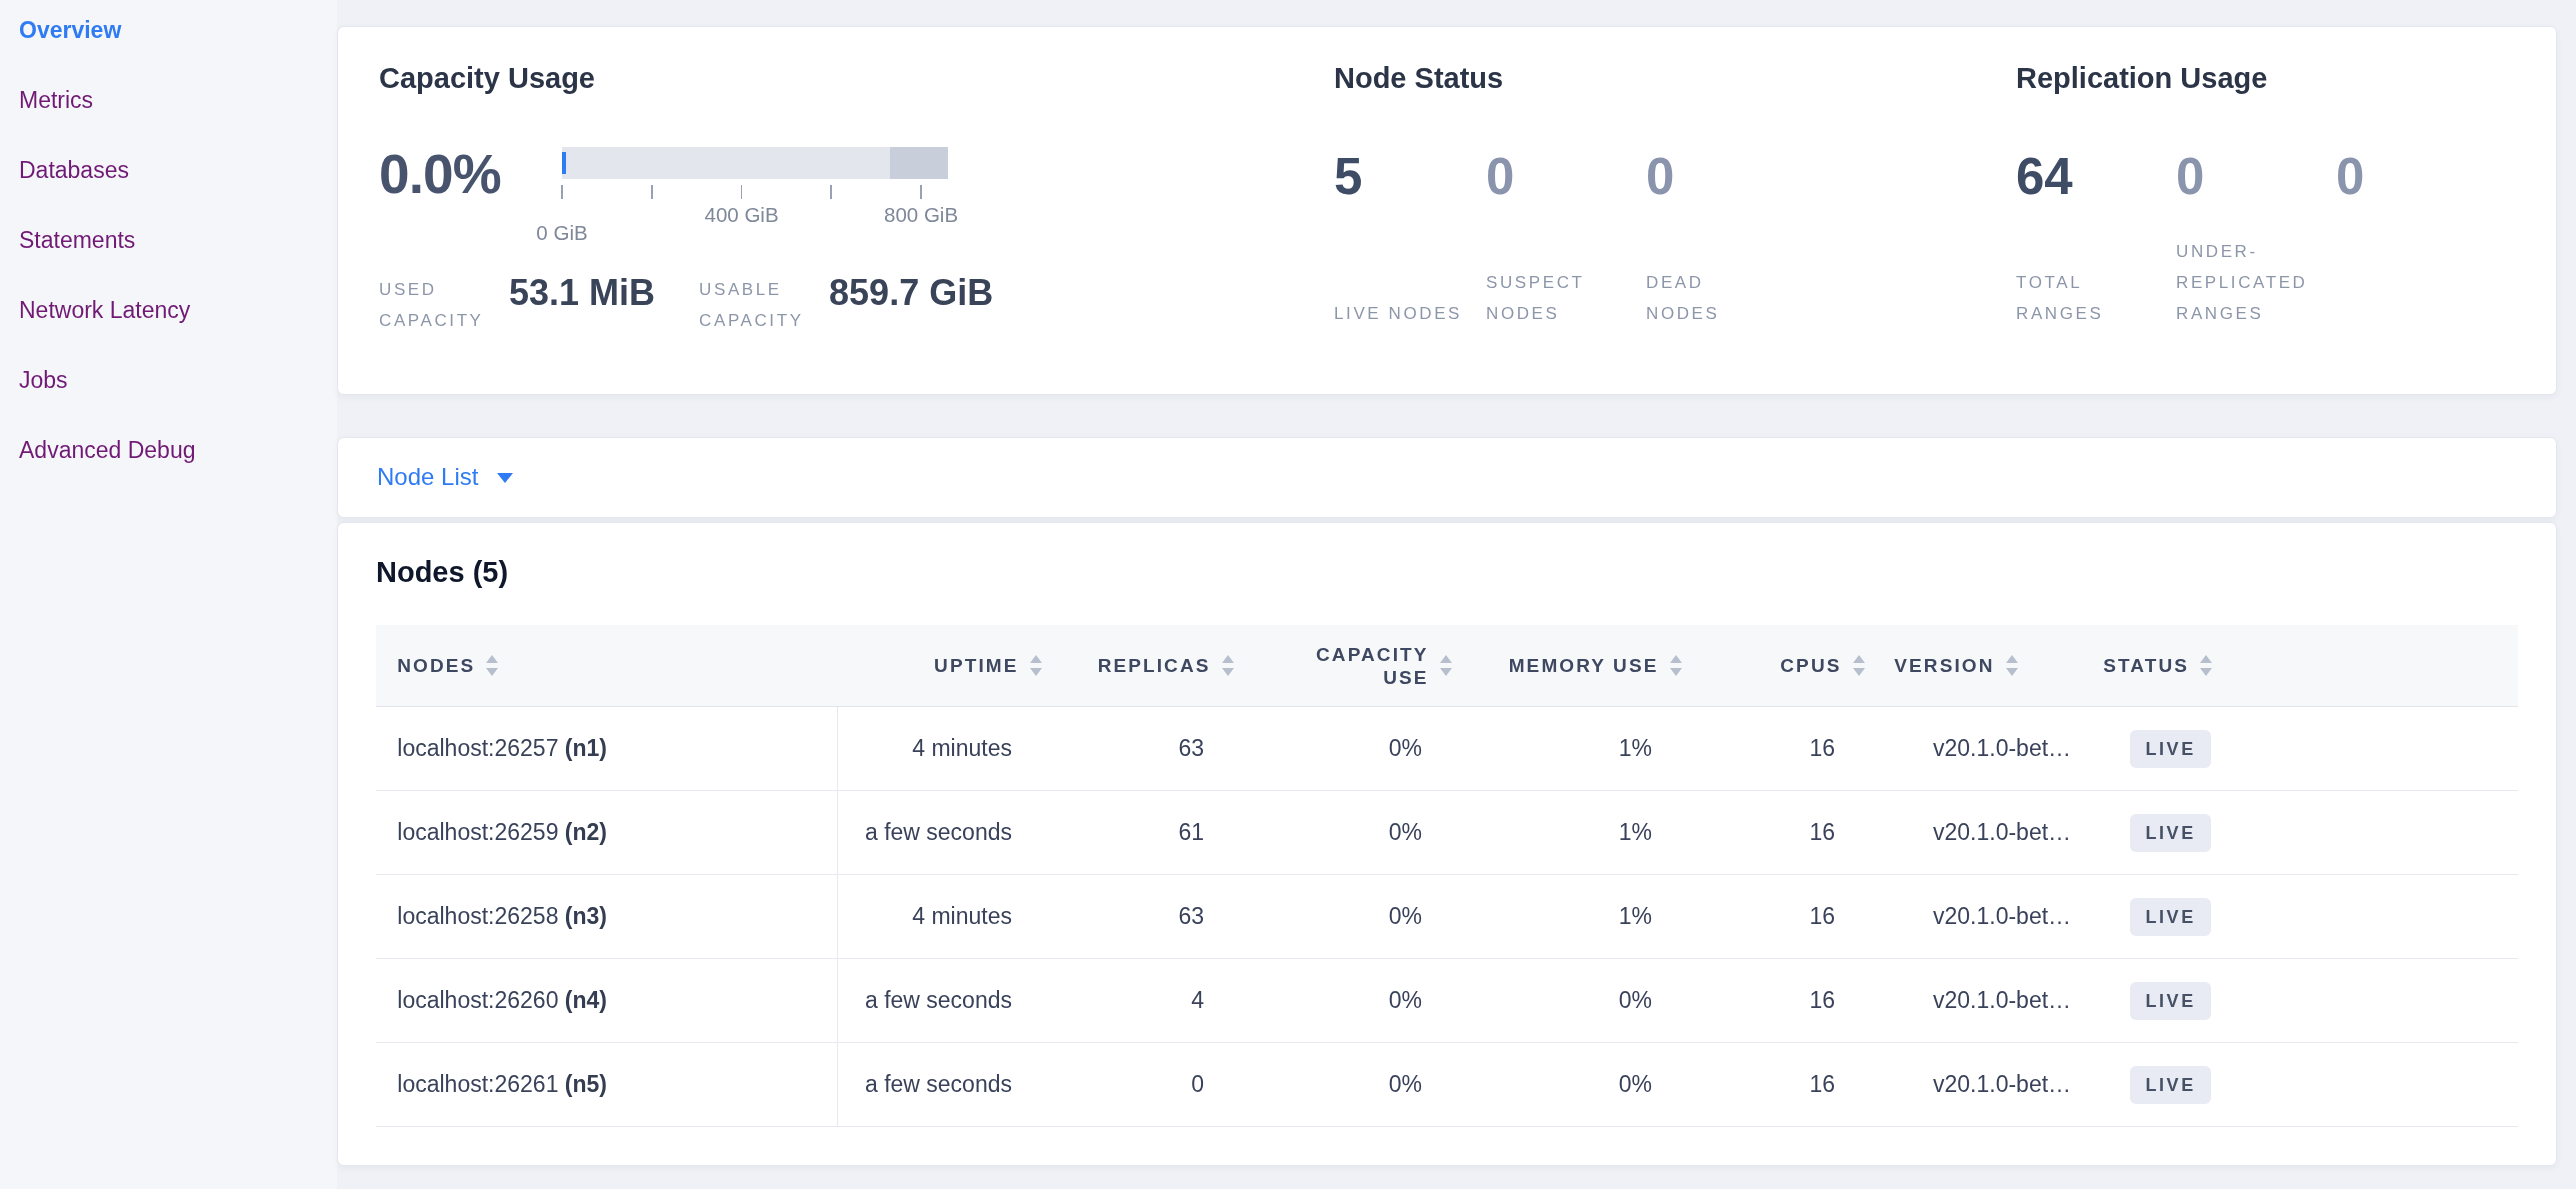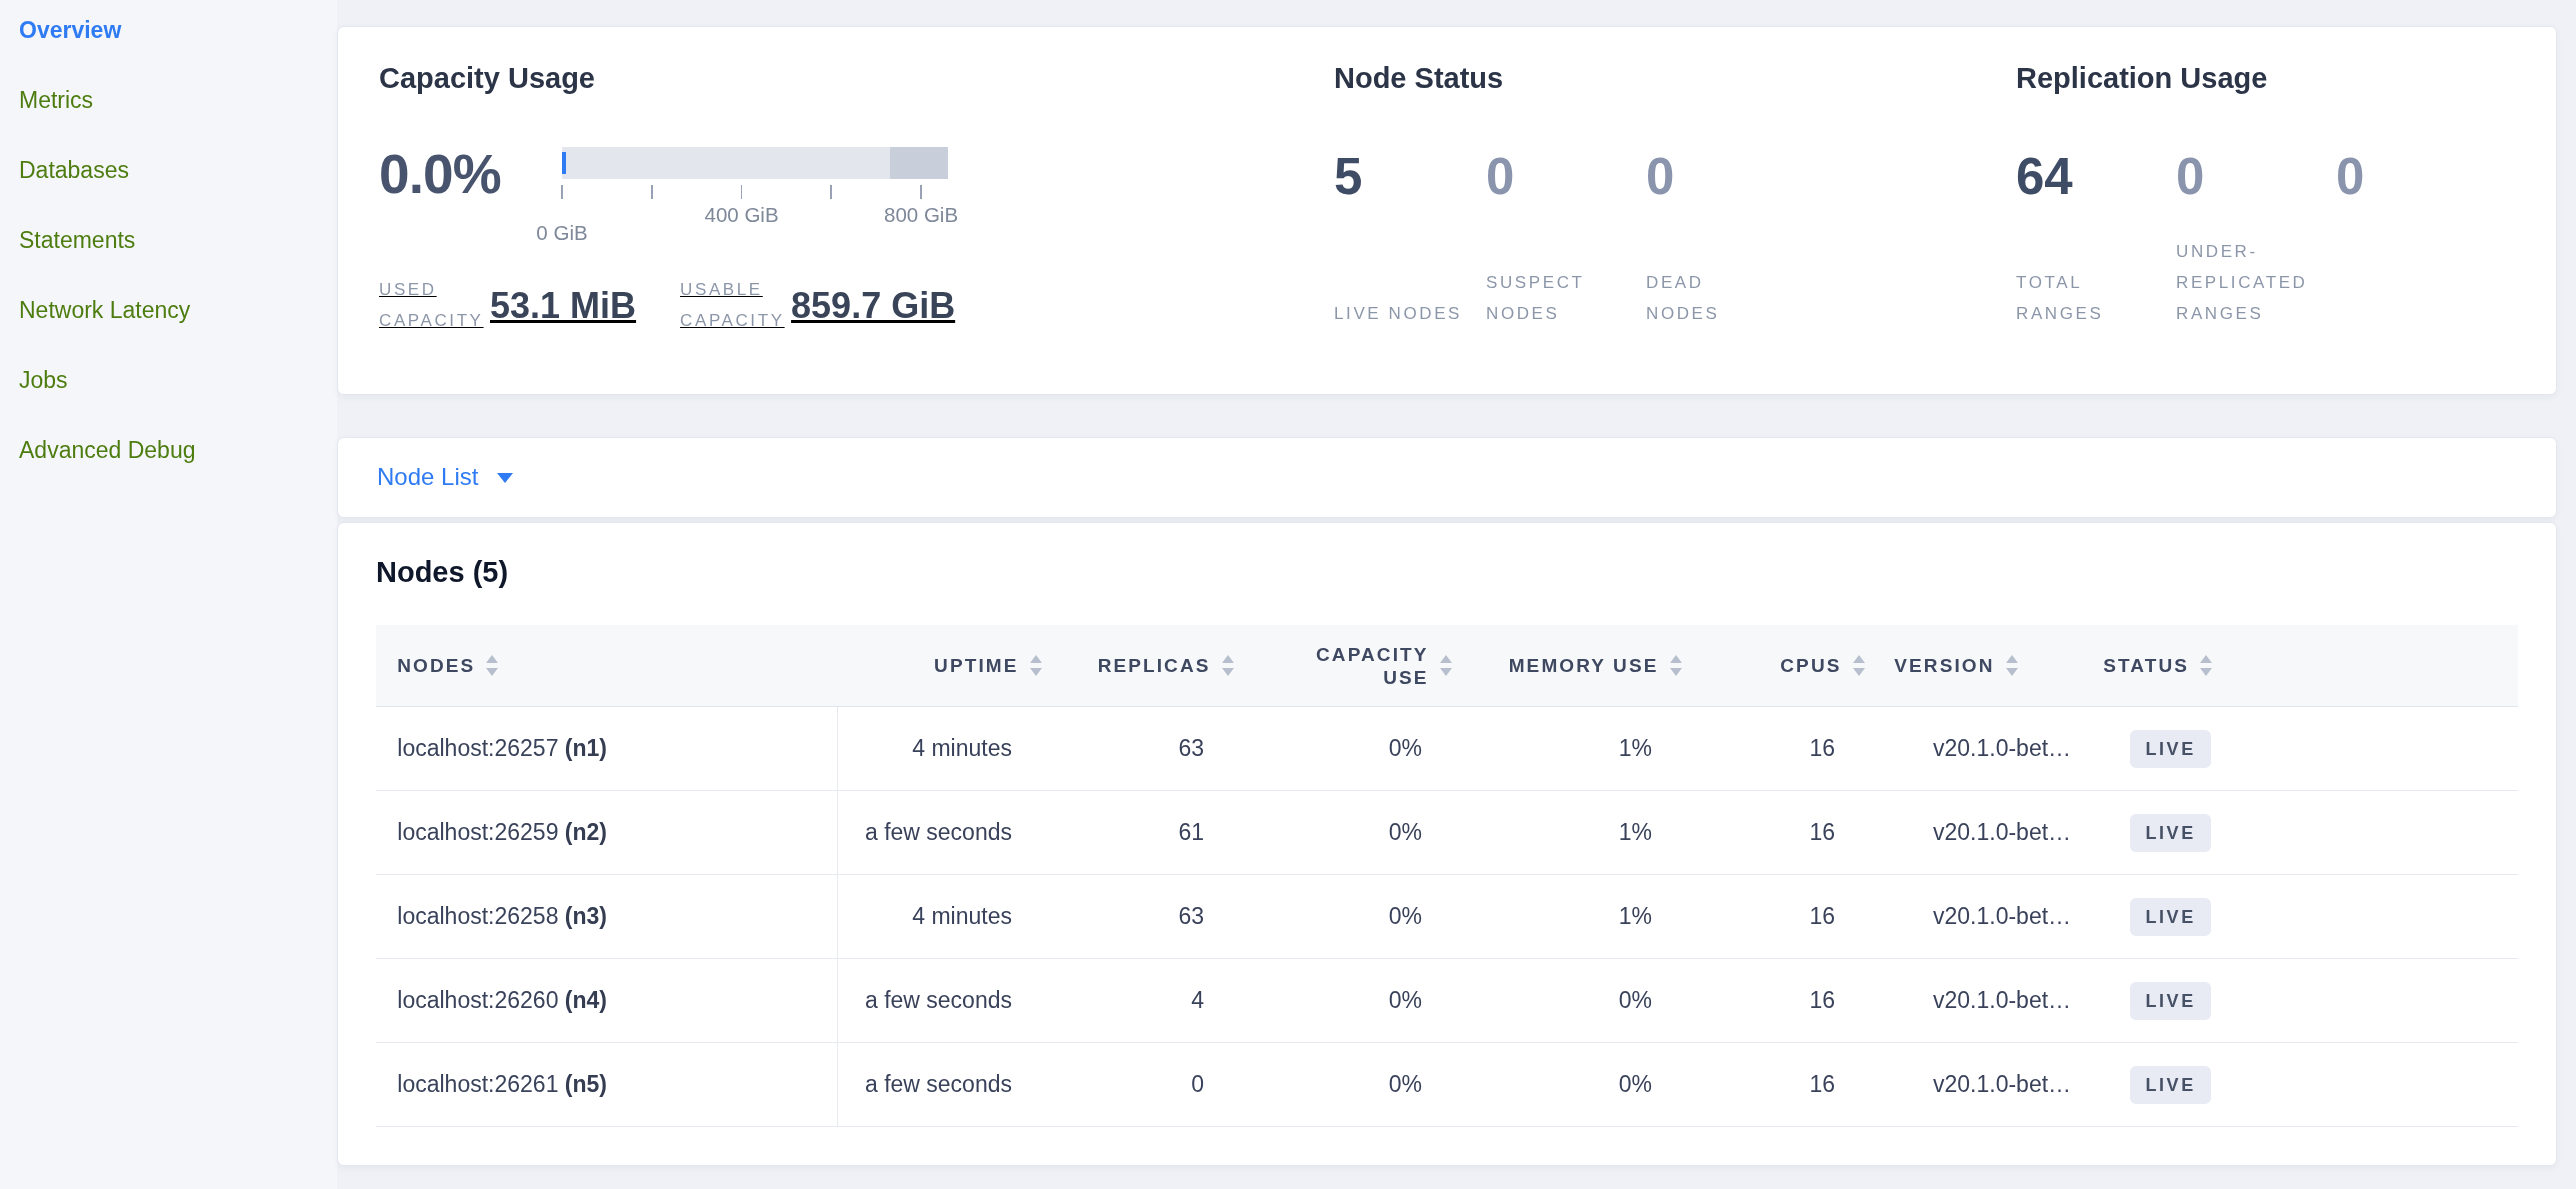--- a/index.html
+++ b/index.html
@@ -22,21 +22,21 @@
   }
   *{box-sizing:border-box}
   html,body{margin:0;padding:0;width:2576px;height:1189px;overflow:hidden;
     background:var(--page-bg);font-family:"Liberation Sans",sans-serif;}
   .app{display:flex;width:100%;height:100%;}
 
   
   .sidebar{width:337px;flex:0 0 337px;background:var(--sidebar-bg);padding:13.6px 0 0 0;}
   .sidebar ul{list-style:none;margin:0;padding:0;}
   .sidebar li{margin:0 0 38px 0;padding-left:19px;font-size:23px;line-height:32px;
-    color:#4d7c0f;cursor:pointer;}
+    color:#701a75;cursor:pointer;}
   .sidebar li.active{color:var(--accent);font-weight:700;}
 
   
   .main{flex:1;padding:25.6px 19px 0 0;}
   .card{background:#fff;border:0.9px solid var(--card-border);border-radius:6.8px;
     box-shadow:0 2.6px 6.8px rgba(60,70,100,.05);}
 
   
   .summary-card{height:369px;display:flex;padding:34px 41px 0 41px;overflow:hidden;}
   .sec h3{margin:0 0 49px 0;font-size:29px;line-height:34px;font-weight:700;color:var(--title);}
@@ -49,21 +49,21 @@
   .bar-wrap{width:386px;margin-left:19px;margin-top:3.4px;}
   .bar{position:relative;height:32px;background:var(--bar-light);}
   .bar-dark{position:absolute;top:0;height:100%;background:var(--bar-dark);}
   .bar-used{position:absolute;left:0;top:5.1px;width:4.3px;height:22px;background:var(--used-tick);}
   .ticks{position:relative;height:13.6px;margin-top:6px;}
   .tick{position:absolute;top:0;width:1.7px;height:13.6px;background:#99a2b4;}
   .tick-labels{position:relative;height:25.6px;margin-top:4.3px;}
   .tick-label{position:absolute;top:0;transform:translateX(-50%);font-size:20.5px;color:#7e8899;white-space:nowrap;}
 
   .cap-stats{display:flex;gap:44px;margin-top:46px;}
-  .stat{display:flex;align-items:center;text-decoration:underline;}
+  .stat{display:flex;align-items:flex-start;gap:19px;}
   .stat-label{font-size:17px;letter-spacing:2.6px;line-height:31px;color:var(--label);max-width:111px;}
   .stat-value{font-size:36px;font-weight:700;color:var(--value);line-height:38px;margin-bottom:-1.7px;white-space:nowrap;}
 
   .metric-row{display:flex;}
   .metric-col{margin-right:24px;}
   .m-val{font-size:51px;line-height:65px;font-weight:600;color:var(--num-light);min-width:101px;}
   .m-val.dark{color:var(--num-dark);}
   .m-label-box{height:101px;margin-top:19px;display:flex;flex-direction:column;justify-content:flex-end;}
   .m-label{font-size:17px;letter-spacing:2.6px;line-height:31px;color:var(--label);max-width:136px;}
 

